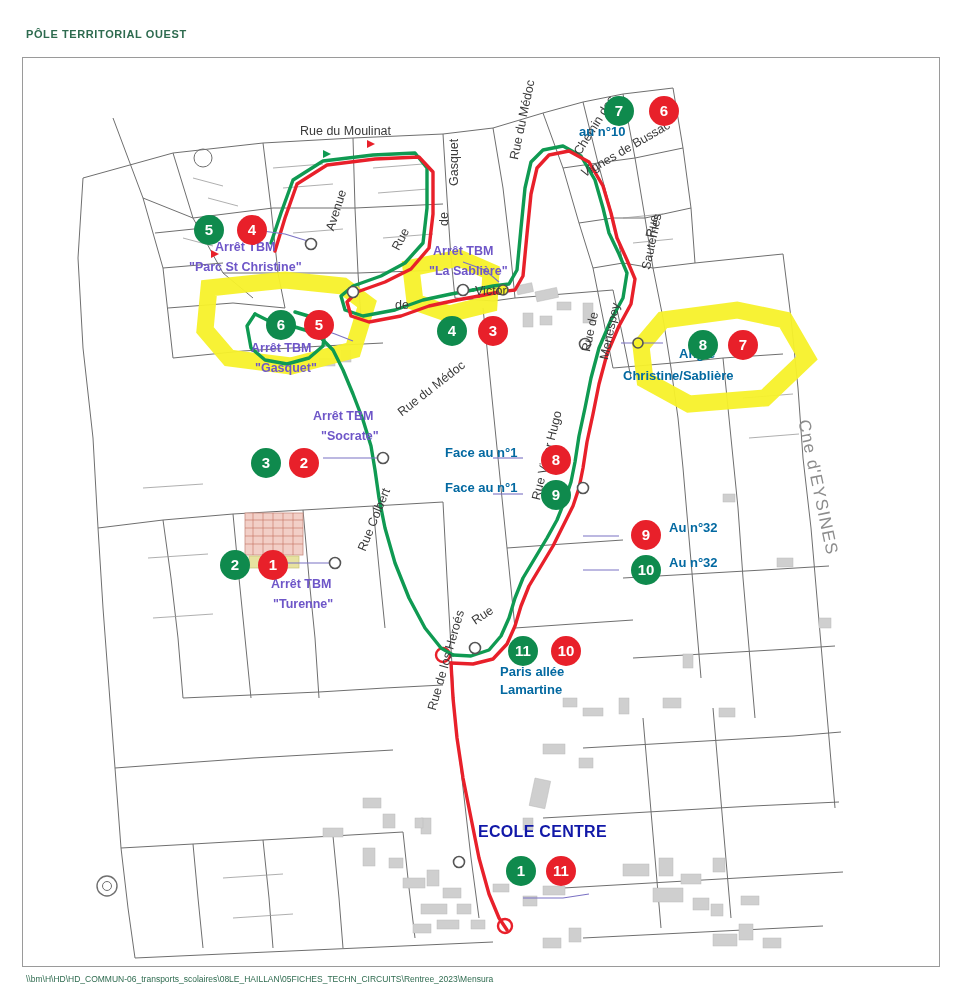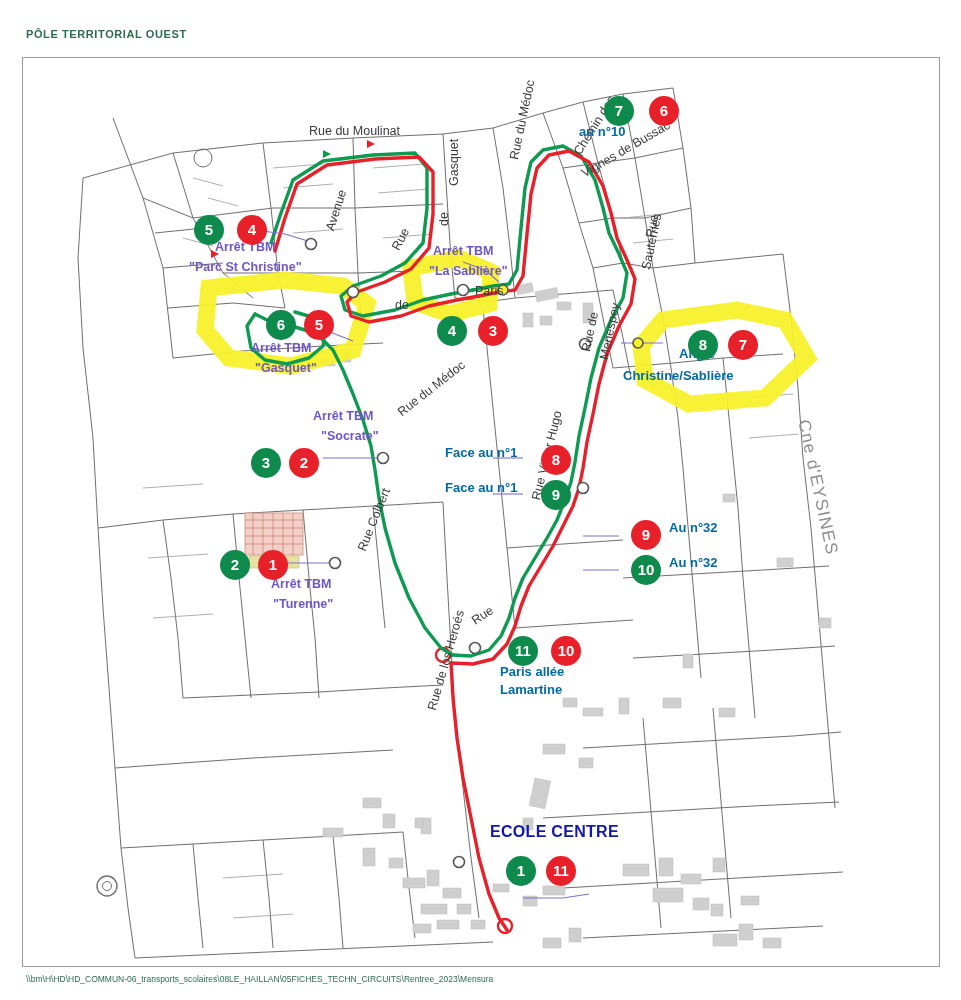--- a/index.html
+++ b/index.html
@@ -65,21 +65,20 @@
   }
   .maplabel.street {
     color: #3a3a3a;
     font-size: 12.5px;
   }
   .maplabel.big-blue {
     color: #1118a8;
     font-weight: bold;
     font-size: 16px;
     letter-spacing: 0.3px;
-    margin-left: 12px;
   }
   .maplabel.commune {
     color: #8d8d8d;
     font-size: 17px;
     letter-spacing: 1.2px;
     font-weight: normal;
   }
   #footer {
     position: absolute;
     left: 22px;
@@ -326,26 +325,26 @@
 
     <g fill="#e8202a">
       <polygon points="344,90 352,86 344,82"></polygon>
       <polygon points="188,200 196,196 188,192"></polygon>
     </g>
     <g fill="#0f9a52">
       <polygon points="300,100 308,96 300,92"></polygon>
     </g>
   </svg>
 
-  <div class="maplabel street" style="left:286px; top:66px;">Rue du Moulinat</div>
+  <div class="maplabel street" style="left:277px; top:66px;">Rue du Moulinat</div>
   <div class="maplabel street" style="left:424px; top:128px; transform:rotate(-90deg); transform-origin:left top;">Gasquet</div>
   <div class="maplabel street" style="left:414px; top:168px; transform:rotate(-90deg); transform-origin:left top;">de</div>
   <div class="maplabel street" style="left:366px; top:188px; transform:rotate(-62deg); transform-origin:left top;">Rue</div>
   <div class="maplabel street" style="left:372px; top:240px;">de</div>
-  <div class="maplabel street" style="left:452px; top:226px;">Paris</div>
+  <div class="maplabel street" style="left:452px; top:226px;">Victor</div>
   <div class="maplabel street" style="left:300px; top:170px; transform:rotate(-72deg); transform-origin:left top;">Avenue</div>
   <div class="maplabel street" style="left:484px; top:100px; transform:rotate(-78deg); transform-origin:left top;">Rue du Médoc</div>
   <div class="maplabel street" style="left:548px; top:92px; transform:rotate(-58deg); transform-origin:left top;">Chemin des</div>
   <div class="maplabel street" style="left:556px; top:110px; transform:rotate(-30deg); transform-origin:left top;">Vignes de Bussac</div>
   <div class="maplabel street" style="left:620px; top:178px; transform:rotate(-78deg); transform-origin:left top;">Rue</div>
   <div class="maplabel street" style="left:616px; top:210px; transform:rotate(-78deg); transform-origin:left top;">Sauternes</div>
   <div class="maplabel street" style="left:372px; top:350px; transform:rotate(-38deg); transform-origin:left top;">Rue du Médoc</div>
   <div class="maplabel street" style="left:556px; top:292px; transform:rotate(-78deg); transform-origin:left top;">Rue de</div>
   <div class="maplabel street" style="left:574px; top:300px; transform:rotate(-78deg); transform-origin:left top;">Menespey</div>
   <div class="maplabel street" style="left:332px; top:490px; transform:rotate(-68deg); transform-origin:left top;">Rue Colbert</div>

